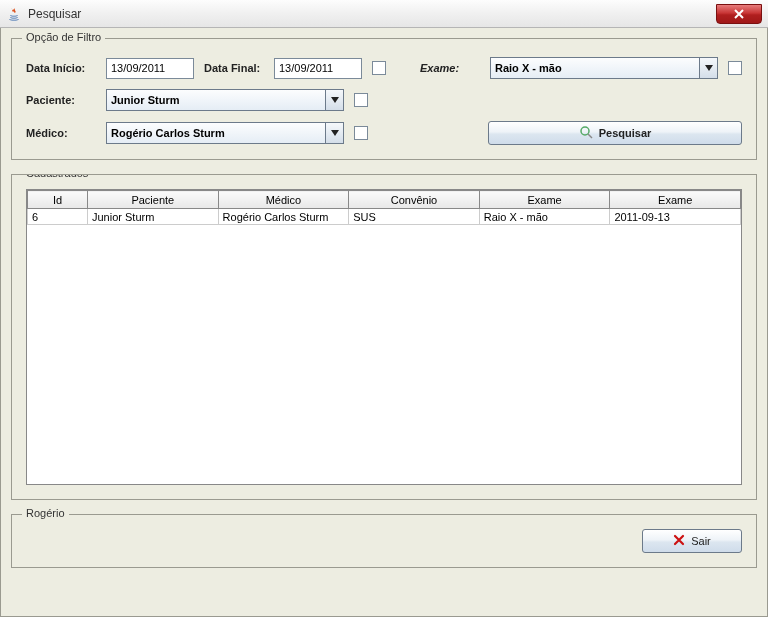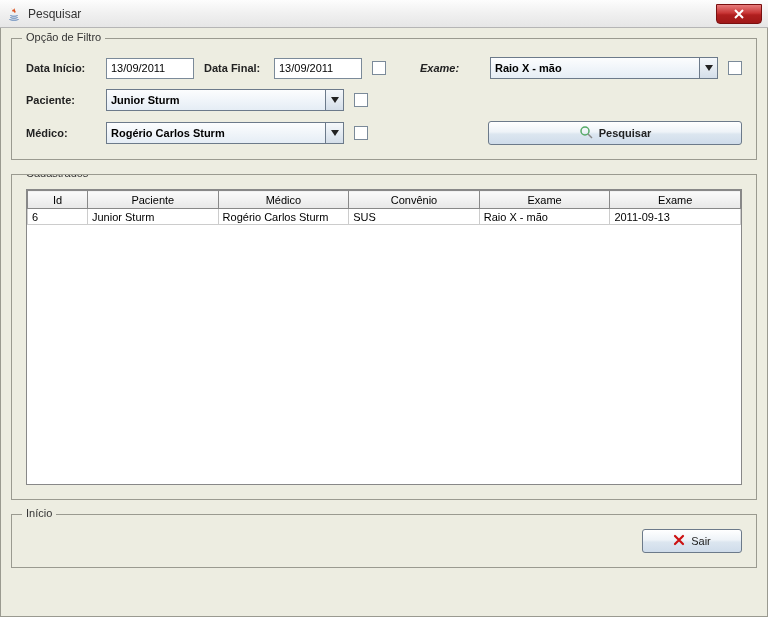--- a/index.html
+++ b/index.html
@@ -270,21 +270,21 @@
             <td>SUS</td>
             <td>Raio X - mão</td>
             <td>2011-09-13</td>
           </tr>
         </tbody>
       </table>
     </div>
   </div>
 
   <div class="panel panel-options">
-    <div class="panel-title">Início</div>
+    <div class="panel-title">Rogério</div>
     <div class="options-row">
       <div class="btn btn-small">
         <span class="icon-x">
           <svg width="12" height="12" viewBox="0 0 12 12">
               <path d="M2 2l8 8M10 2l-8 8" stroke="#c11" stroke-width="2.2" stroke-linecap="round"></path>
             </svg>
         </span>
         <span>Sair</span>
       </div>
     </div>

